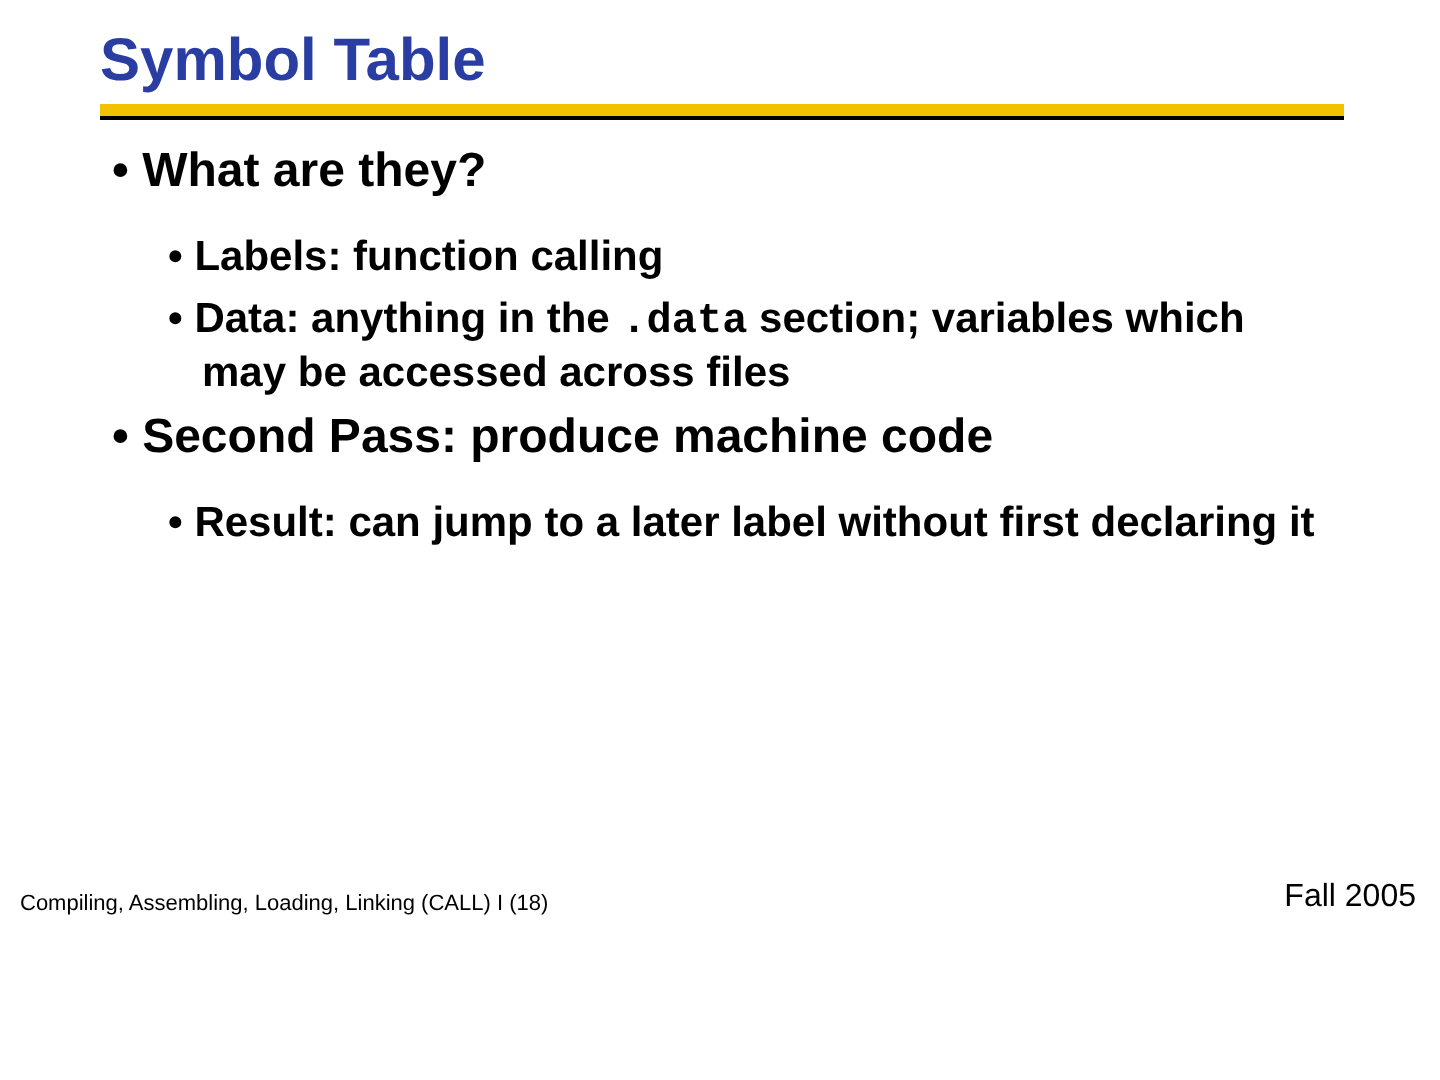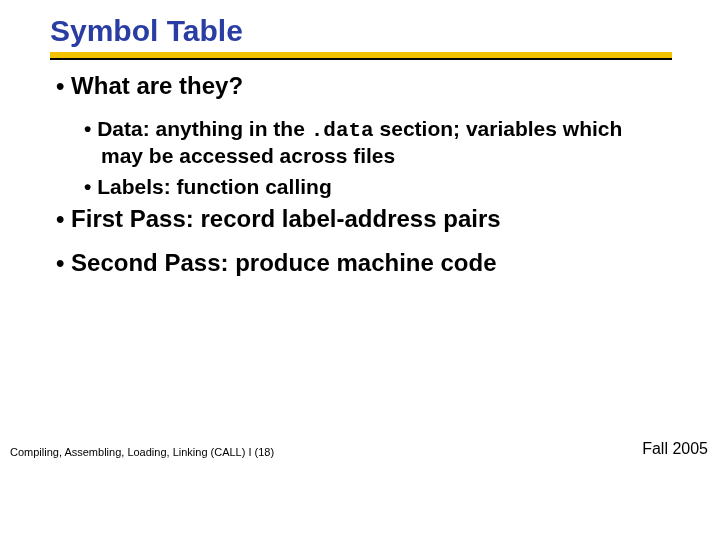--- a/index.html
+++ b/index.html
@@ -98,28 +98,28 @@
 
   <div class="title">Symbol Table</div>
   <div class="title-underline-yellow"></div>
   <div class="title-underline-black"></div>
 
   <div class="content">
 
 
     <div class="group">
       <p class="b1">What are they?</p>
+      <p class="b2">Labels: function calling</p>
       <p class="b2"><span>Data: anything in the </span><span class="mono">.data</span><span> section; variables which may be accessed across files</span></p>
-      <p class="b2">Labels: function calling</p>
     </div>
 
-    <p class="b1">First Pass: record label-address pairs</p>
 
     <div class="group" style="margin-bottom:11px;">
       <p class="b1">Second Pass: produce machine code</p>
+      <p class="b2">Result: can jump to a later label without first declaring it</p>
     </div>
 
   </div>
 
   <div class="footer-left">Compiling, Assembling, Loading, Linking (CALL) I (18)</div>
   <div class="footer-right">Fall 2005</div>
 
 </div>
 
 </body></html>

